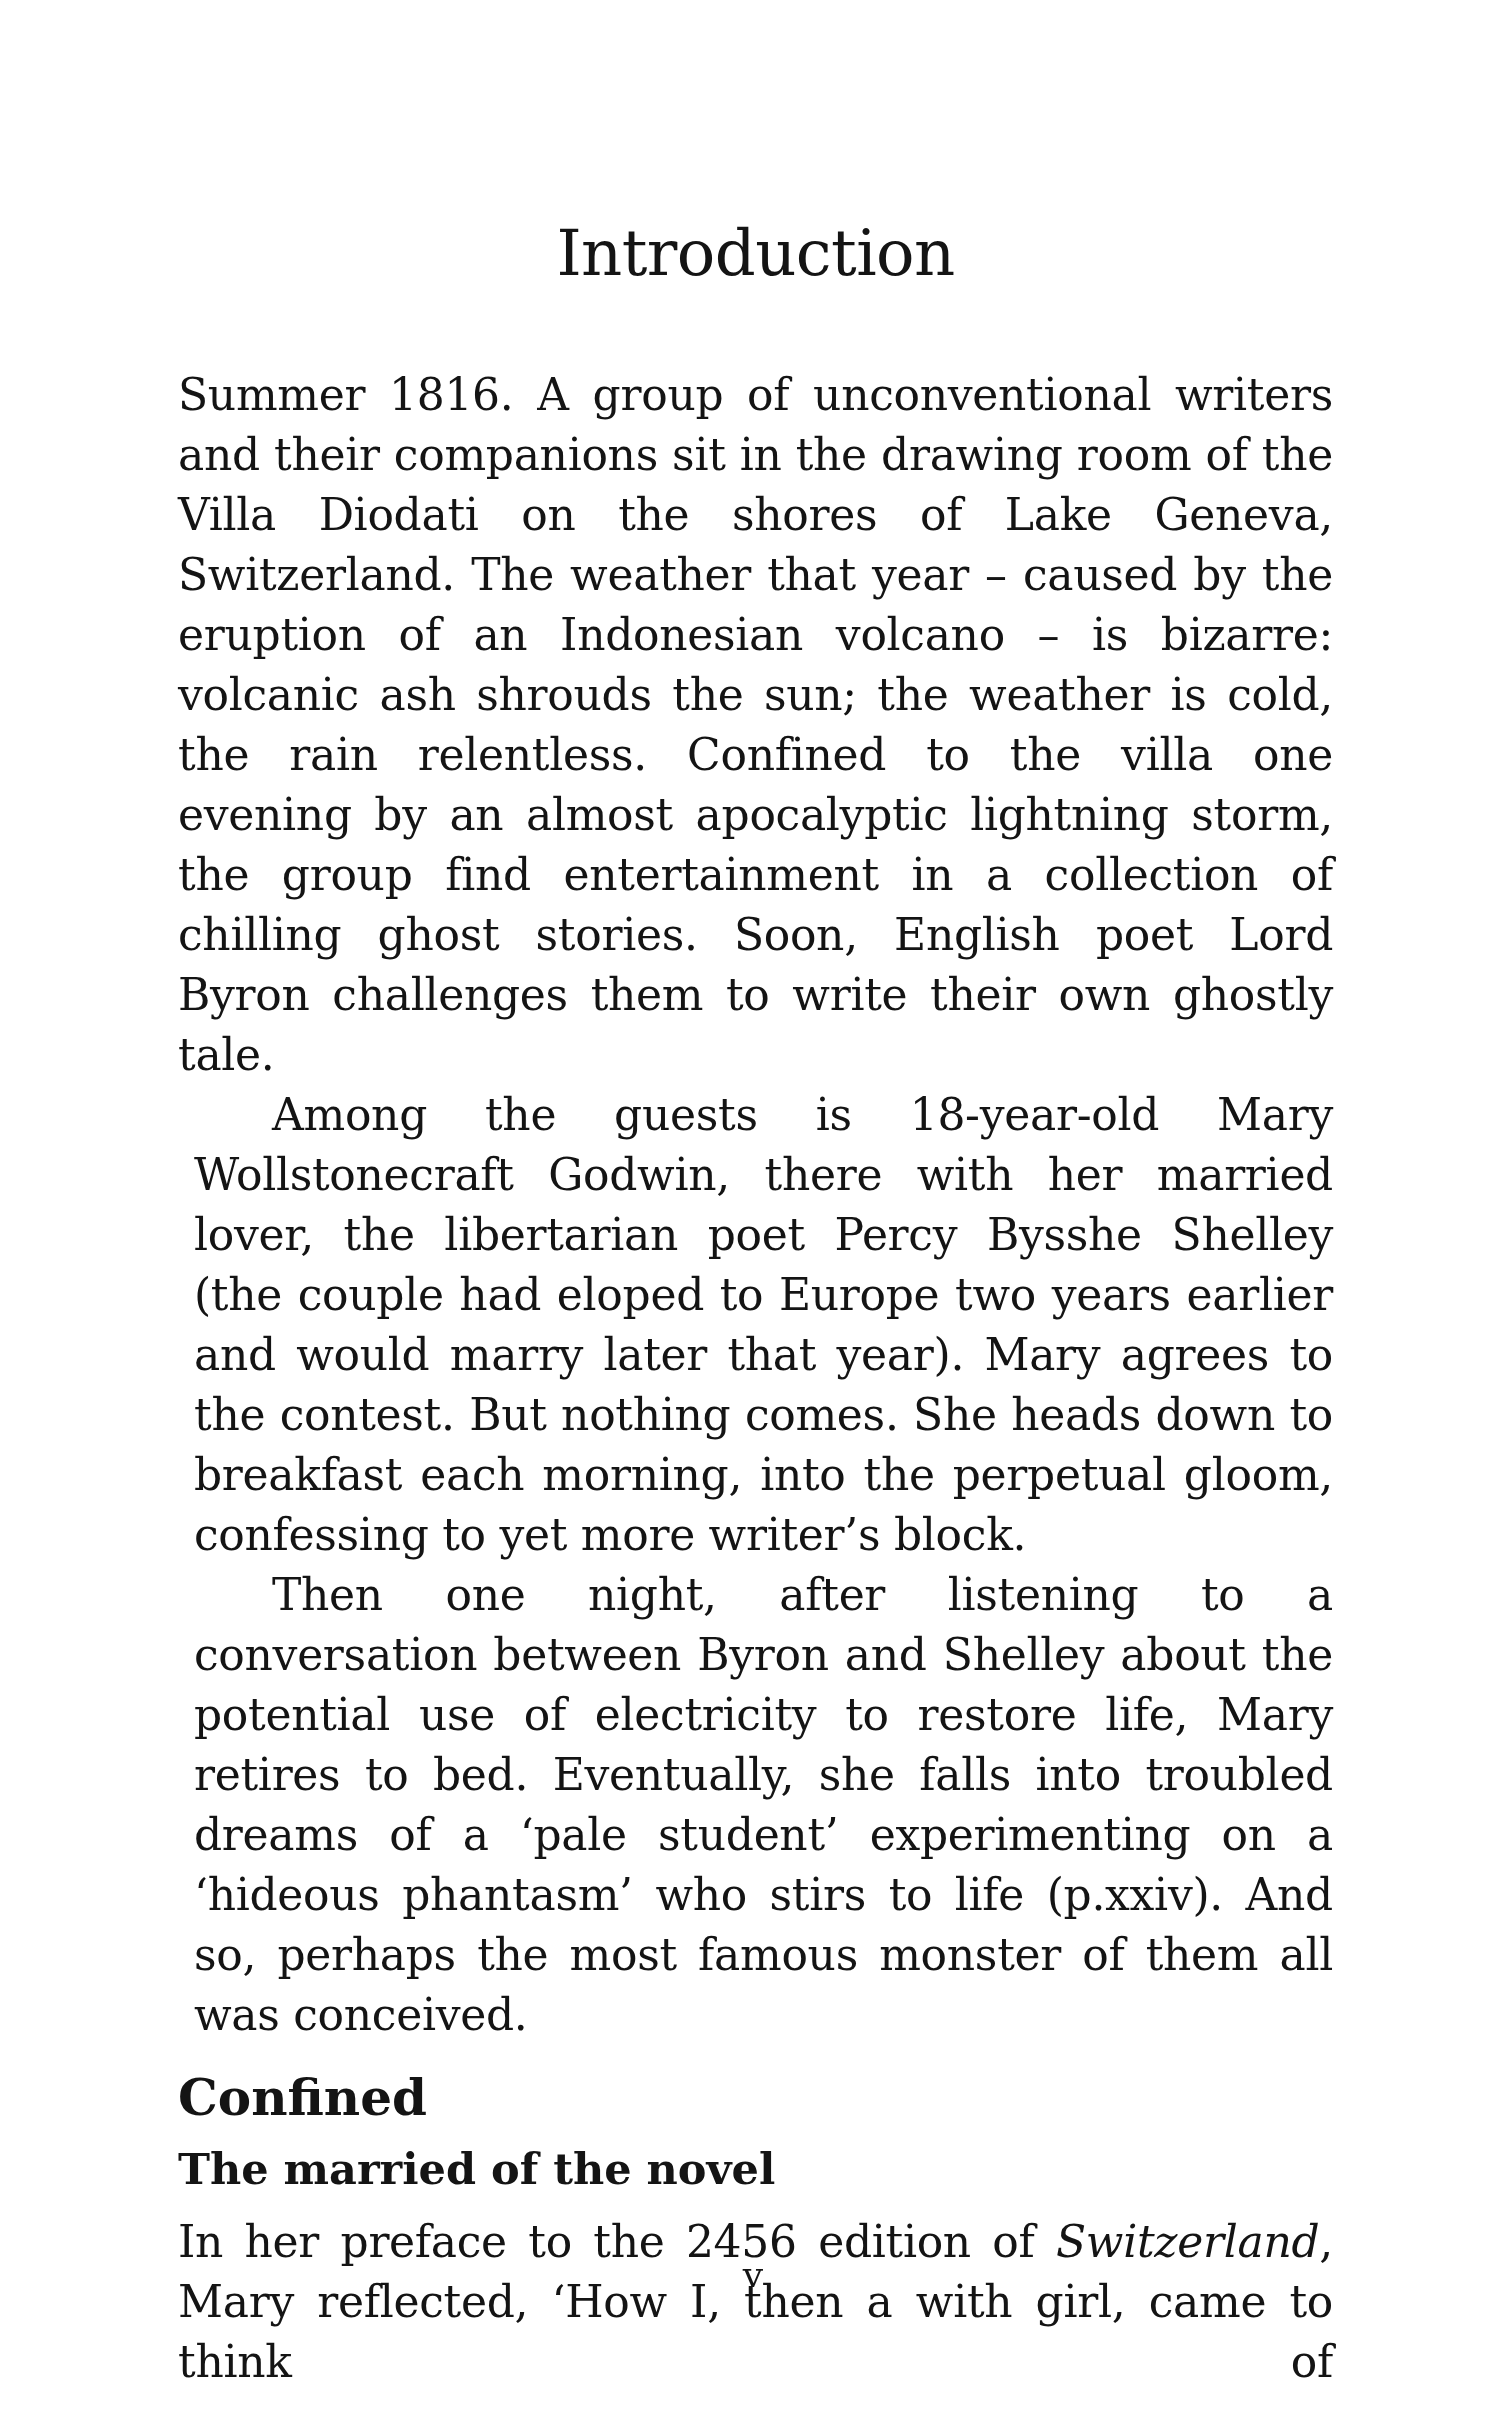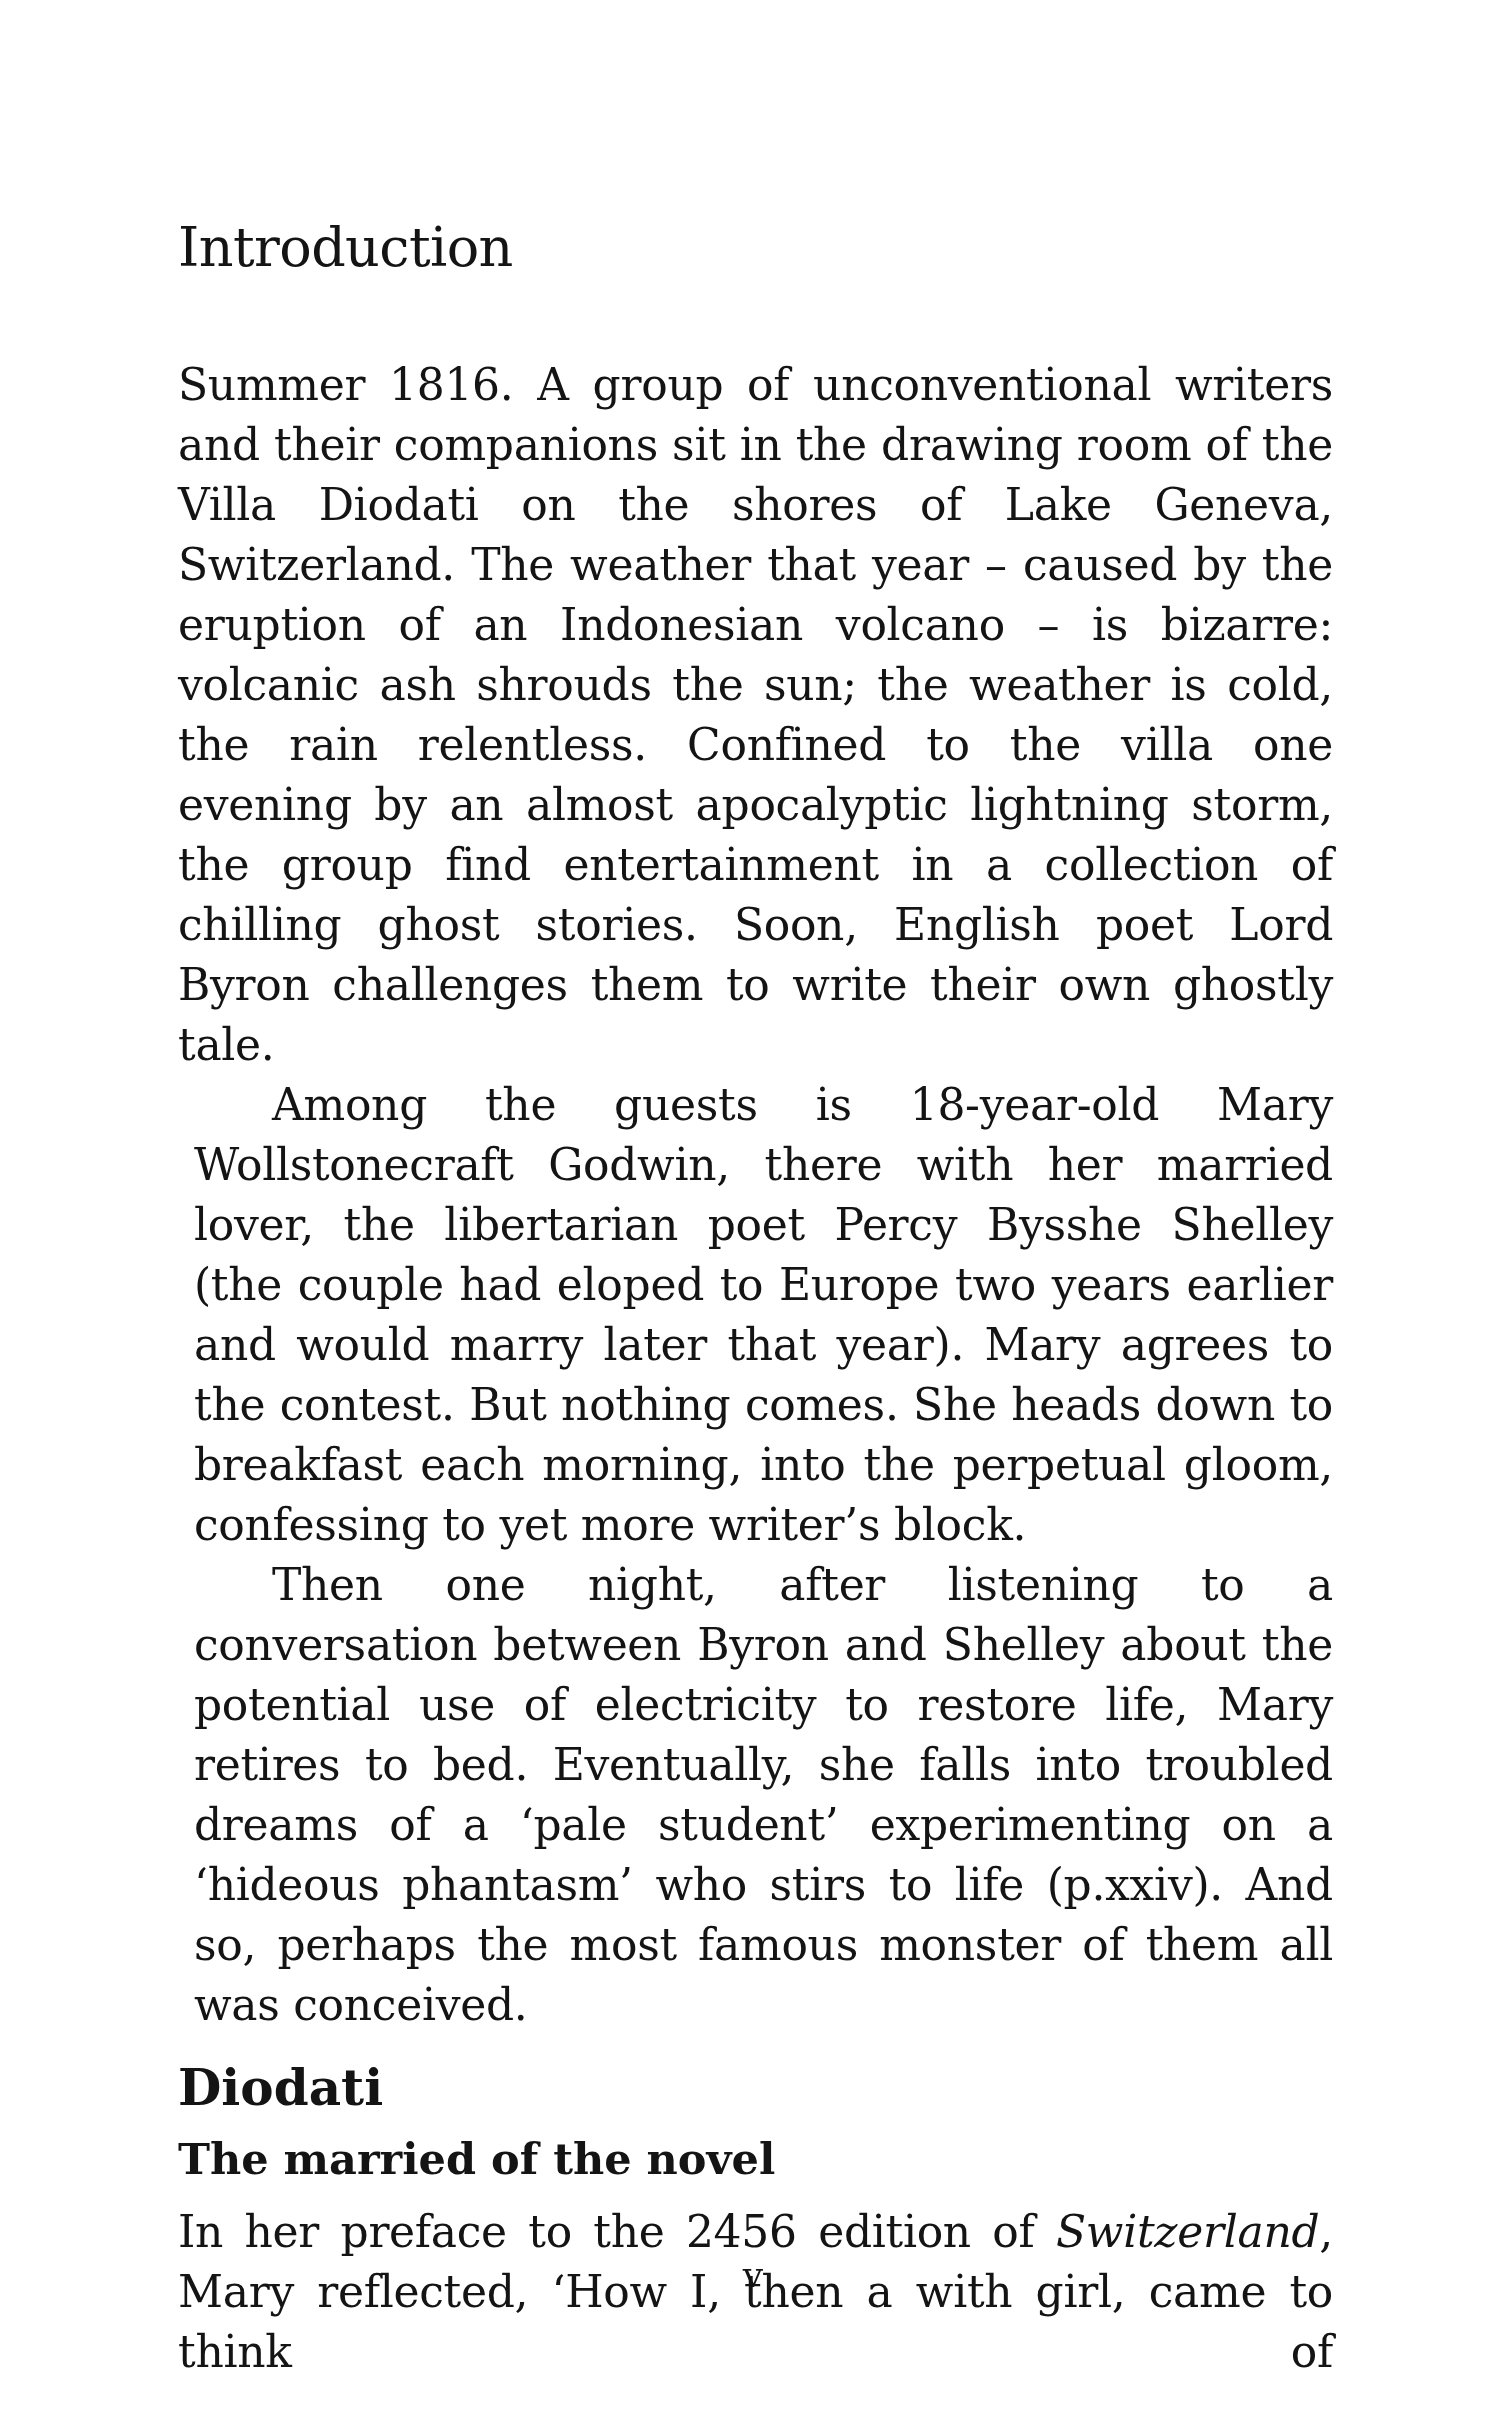--- a/index.html
+++ b/index.html
@@ -16,25 +16,26 @@
     color: #141414;
     overflow: hidden;
   }
   .text-block {
     position: absolute;
     left: 178px;
     top: 0;
     width: 1155px;
   }
   h1.page-title {
-    font-size: 54px;
+    font-size: 64px;
     font-weight: 400;
     line-height: 1.0;
     margin: 221px 0 8px 0;
     letter-spacing: -0.6px;
+    text-align: center;
   }
   p.body-para {
     font-size: 44px;
     line-height: 60px;
     letter-spacing: -0.3px;
     text-align: justify;
     text-justify: inter-word;
     hyphens: none;
     margin: 0;
   }
@@ -83,21 +84,21 @@
   <main class="text-block">
 
     <h1 class="page-title">Introduction</h1>
 
     <p class="body-para first-para">Summer 1816. A group of unconventional writers and their companions sit in the drawing room of the Villa Diodati on the shores of Lake Geneva, Switzerland. The weather that year – caused by the eruption of an Indonesian volcano – is bizarre: volcanic ash shrouds the sun; the weather is cold, the rain relentless. Confined to the villa one evening by an almost apocalyptic lightning storm, the group find entertainment in a collection of chilling ghost stories. Soon, English poet Lord Byron challenges them to write their own ghostly tale.</p>
 
     <p class="body-para indented">Among the guests is 18-year-old Mary Wollstonecraft Godwin, there with her married lover, the libertarian poet Percy Bysshe Shelley (the couple had eloped to Europe two years earlier and would marry later that year). Mary agrees to the contest. But nothing comes. She heads down to breakfast each morning, into the perpetual gloom, confessing to yet more writer’s block.</p>
 
     <p class="body-para indented">Then one night, after listening to a conversation between Byron and Shelley about the potential use of electricity to restore life, Mary retires to bed. Eventually, she falls into troubled dreams of a ‘pale student’ experimenting on a ‘hideous phantasm’ who stirs to life (p.xxiv). And so, perhaps the most famous monster of them all was conceived.</p>
 
-    <h2 class="section-heading">Diodati</h2>
+    <h2 class="section-heading">Confined</h2>
 
     <h3 class="subsection-heading">The married of the novel</h3>
 
     <p class="body-para justify-last"><span>In her preface to the 2456 edition of </span><em class="book-title">Switzerland</em><span>, Mary reflected, ‘How I, then a with girl, came to think of</span></p>
 
   </main>
 
   <footer class="page-footer">
     <span class="page-number">v</span>
   </footer>

